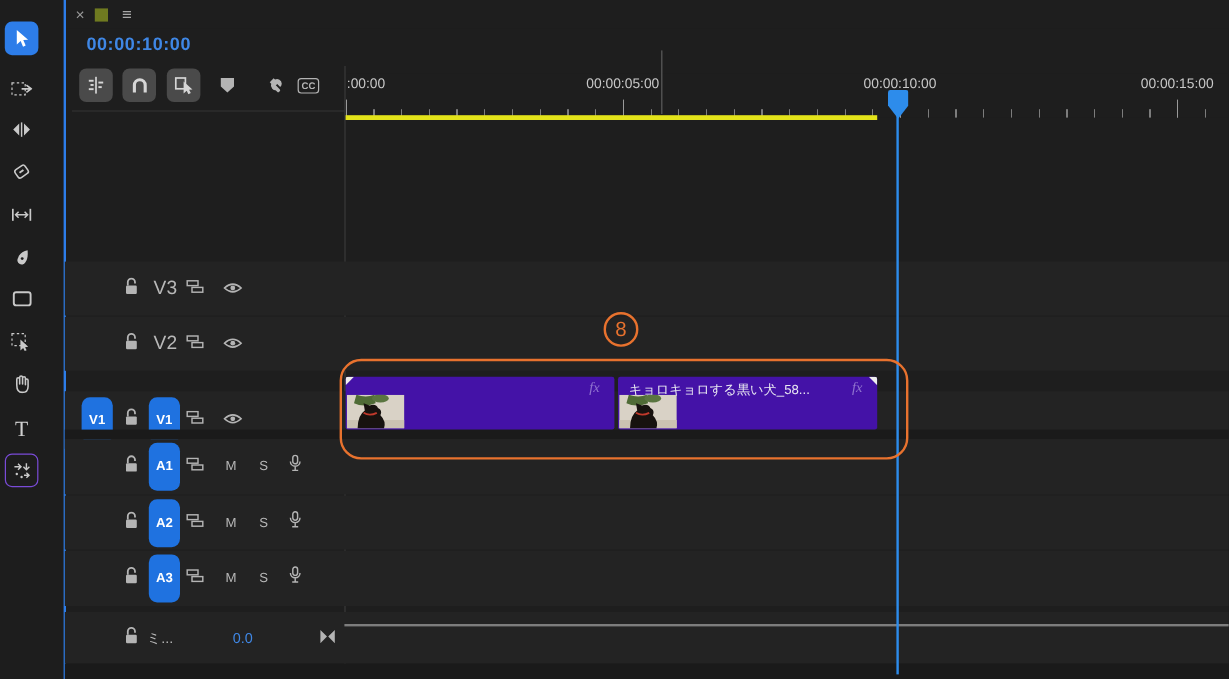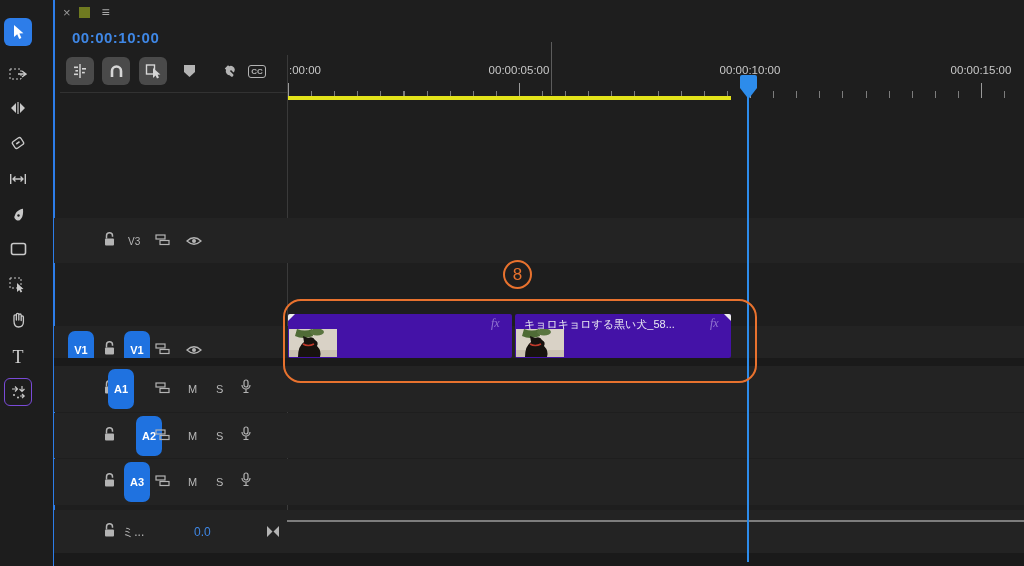--- a/index.html
+++ b/index.html
@@ -49,21 +49,21 @@
   #content-divider { left:287px; top:55px; width:1px; height:511px; background:#3a3a3a; }
   #mystery-line { left:551px; top:42px; width:1px; height:53px; background:#5c5c5c; }
   #workarea { left:288px; top:96px; width:443px; height:4px; background:#e3e31a; }
 
   
   #playhead-line { left:747px; top:96px; width:2px; height:466px; background:#2d8ceb; z-index:30; }
   #playhead-head { left:740px; top:75px; z-index:31; }
 
   
   .row { position:absolute; left:54px; width:970px; background:#232323; }
-  .hdr-txt { position:absolute; color:#b8b8b8; font-size:10px; top:50%;
+  .hdr-txt { position:absolute; color:#b8b8b8; font-size:16px; top:50%;
              transform:translateY(-50%); }
   .target-btn { position:absolute; width:26px; height:38px; top:50%; transform:translateY(-50%);
                 background:#1f72e0; border-radius:7px; color:#fff; font-size:11px;
                 font-weight:bold; display:flex; align-items:center; justify-content:center; }
   .hicon { position:absolute; top:50%; transform:translateY(-50%); color:#b4b4b4; }
   .gap-band { position:absolute; left:54px; width:970px; background:#1a1a1a; }
 
   
   .clip { position:absolute; top:314px; height:44px; background:#4412a7; border-radius:2px;
           overflow:hidden; z-index:5; }
@@ -231,53 +231,74 @@
         </svg>
     </span>
     <span class="hicon" style="left:132px">
       <svg width="16" height="10" viewBox="0 0 16 10">
           <path d="M1 5 Q8 -1.5 15 5 Q8 11.5 1 5 Z" fill="none" stroke="#b4b4b4" stroke-width="1.3"></path>
           <circle cx="8" cy="5" r="2" fill="#b4b4b4"></circle>
         </svg>
     </span>
   </div>
 
-
-  <div class="row" style="top:326px; height:48px;">
-    <span class="target-btn" style="left:14px">V1</span>
-    <span class="hicon" style="left:49px">
-      <svg width="13" height="15" viewBox="0 0 13 15">
-          <path d="M3.5 7 V4.2 a3 3 0 0 1 6 0 V5.2" fill="none" stroke="#b4b4b4" stroke-width="1.5"></path>
-          <rect x="2" y="7" width="9" height="7" rx="1" fill="#b4b4b4"></rect>
-        </svg>
-    </span>
-    <span class="target-btn" style="left:70px">V1</span>
+  <div class="row" style="top:264px; height:45px;">
+    <span class="hicon" style="left:49px">
+      <svg width="13" height="15" viewBox="0 0 13 15">
+          <path d="M3.5 7 V4.2 a3 3 0 0 1 6 0 V5.2" fill="none" stroke="#b4b4b4" stroke-width="1.5"></path>
+          <rect x="2" y="7" width="9" height="7" rx="1" fill="#b4b4b4"></rect>
+        </svg>
+    </span>
+    <span class="hdr-txt" style="left:74px">V2</span>
     <span class="hicon" style="left:101px">
       <svg width="15" height="12" viewBox="0 0 15 12">
           <rect x="1" y="1" width="9" height="4" fill="none" stroke="#b4b4b4" stroke-width="1.2"></rect>
           <rect x="5" y="6.5" width="9" height="4" fill="none" stroke="#b4b4b4" stroke-width="1.2"></rect>
         </svg>
     </span>
     <span class="hicon" style="left:132px">
       <svg width="16" height="10" viewBox="0 0 16 10">
           <path d="M1 5 Q8 -1.5 15 5 Q8 11.5 1 5 Z" fill="none" stroke="#b4b4b4" stroke-width="1.3"></path>
           <circle cx="8" cy="5" r="2" fill="#b4b4b4"></circle>
         </svg>
     </span>
   </div>
+
+  <div class="row" style="top:326px; height:48px;">
+    <span class="target-btn" style="left:14px">V1</span>
+    <span class="hicon" style="left:49px">
+      <svg width="13" height="15" viewBox="0 0 13 15">
+          <path d="M3.5 7 V4.2 a3 3 0 0 1 6 0 V5.2" fill="none" stroke="#b4b4b4" stroke-width="1.5"></path>
+          <rect x="2" y="7" width="9" height="7" rx="1" fill="#b4b4b4"></rect>
+        </svg>
+    </span>
+    <span class="target-btn" style="left:70px">V1</span>
+    <span class="hicon" style="left:101px">
+      <svg width="15" height="12" viewBox="0 0 15 12">
+          <rect x="1" y="1" width="9" height="4" fill="none" stroke="#b4b4b4" stroke-width="1.2"></rect>
+          <rect x="5" y="6.5" width="9" height="4" fill="none" stroke="#b4b4b4" stroke-width="1.2"></rect>
+        </svg>
+    </span>
+    <span class="hicon" style="left:132px">
+      <svg width="16" height="10" viewBox="0 0 16 10">
+          <path d="M1 5 Q8 -1.5 15 5 Q8 11.5 1 5 Z" fill="none" stroke="#b4b4b4" stroke-width="1.3"></path>
+          <circle cx="8" cy="5" r="2" fill="#b4b4b4"></circle>
+        </svg>
+    </span>
+  </div>
   <div class="gap-band" style="top:358px; height:8px;"></div>
 
   <div class="row" style="top:366px; height:46px;">
     <span class="hicon" style="left:49px">
       <svg width="13" height="15" viewBox="0 0 13 15">
           <path d="M3.5 7 V4.2 a3 3 0 0 1 6 0 V5.2" fill="none" stroke="#b4b4b4" stroke-width="1.5"></path>
           <rect x="2" y="7" width="9" height="7" rx="1" fill="#b4b4b4"></rect>
         </svg>
     </span>
-    <span class="target-btn" style="left:54px; height:40px;">A1</span>
+    <span class="target-btn" style="left:70px; height:40px;">A1</span>
     <span class="hicon" style="left:101px">
       <svg width="15" height="12" viewBox="0 0 15 12">
           <rect x="1" y="1" width="9" height="4" fill="none" stroke="#b4b4b4" stroke-width="1.2"></rect>
           <rect x="5" y="6.5" width="9" height="4" fill="none" stroke="#b4b4b4" stroke-width="1.2"></rect>
         </svg>
     </span>
     <span class="hdr-txt" style="left:134px; font-size:11px">M</span>
     <span class="hdr-txt" style="left:162px; font-size:11px">S</span>
     <span class="hicon" style="left:186px">
       <svg width="12" height="16" viewBox="0 0 12 16">
@@ -287,21 +308,21 @@
     </span>
   </div>
 
   <div class="row" style="top:413px; height:45px;">
     <span class="hicon" style="left:49px">
       <svg width="13" height="15" viewBox="0 0 13 15">
           <path d="M3.5 7 V4.2 a3 3 0 0 1 6 0 V5.2" fill="none" stroke="#b4b4b4" stroke-width="1.5"></path>
           <rect x="2" y="7" width="9" height="7" rx="1" fill="#b4b4b4"></rect>
         </svg>
     </span>
-    <span class="target-btn" style="left:70px; height:40px;margin-left:12px;">A2</span>
+    <span class="target-btn" style="left:70px; height:40px;">A2</span>
     <span class="hicon" style="left:101px">
       <svg width="15" height="12" viewBox="0 0 15 12">
           <rect x="1" y="1" width="9" height="4" fill="none" stroke="#b4b4b4" stroke-width="1.2"></rect>
           <rect x="5" y="6.5" width="9" height="4" fill="none" stroke="#b4b4b4" stroke-width="1.2"></rect>
         </svg>
     </span>
     <span class="hdr-txt" style="left:134px; font-size:11px">M</span>
     <span class="hdr-txt" style="left:162px; font-size:11px">S</span>
     <span class="hicon" style="left:186px">
       <svg width="12" height="16" viewBox="0 0 12 16">

